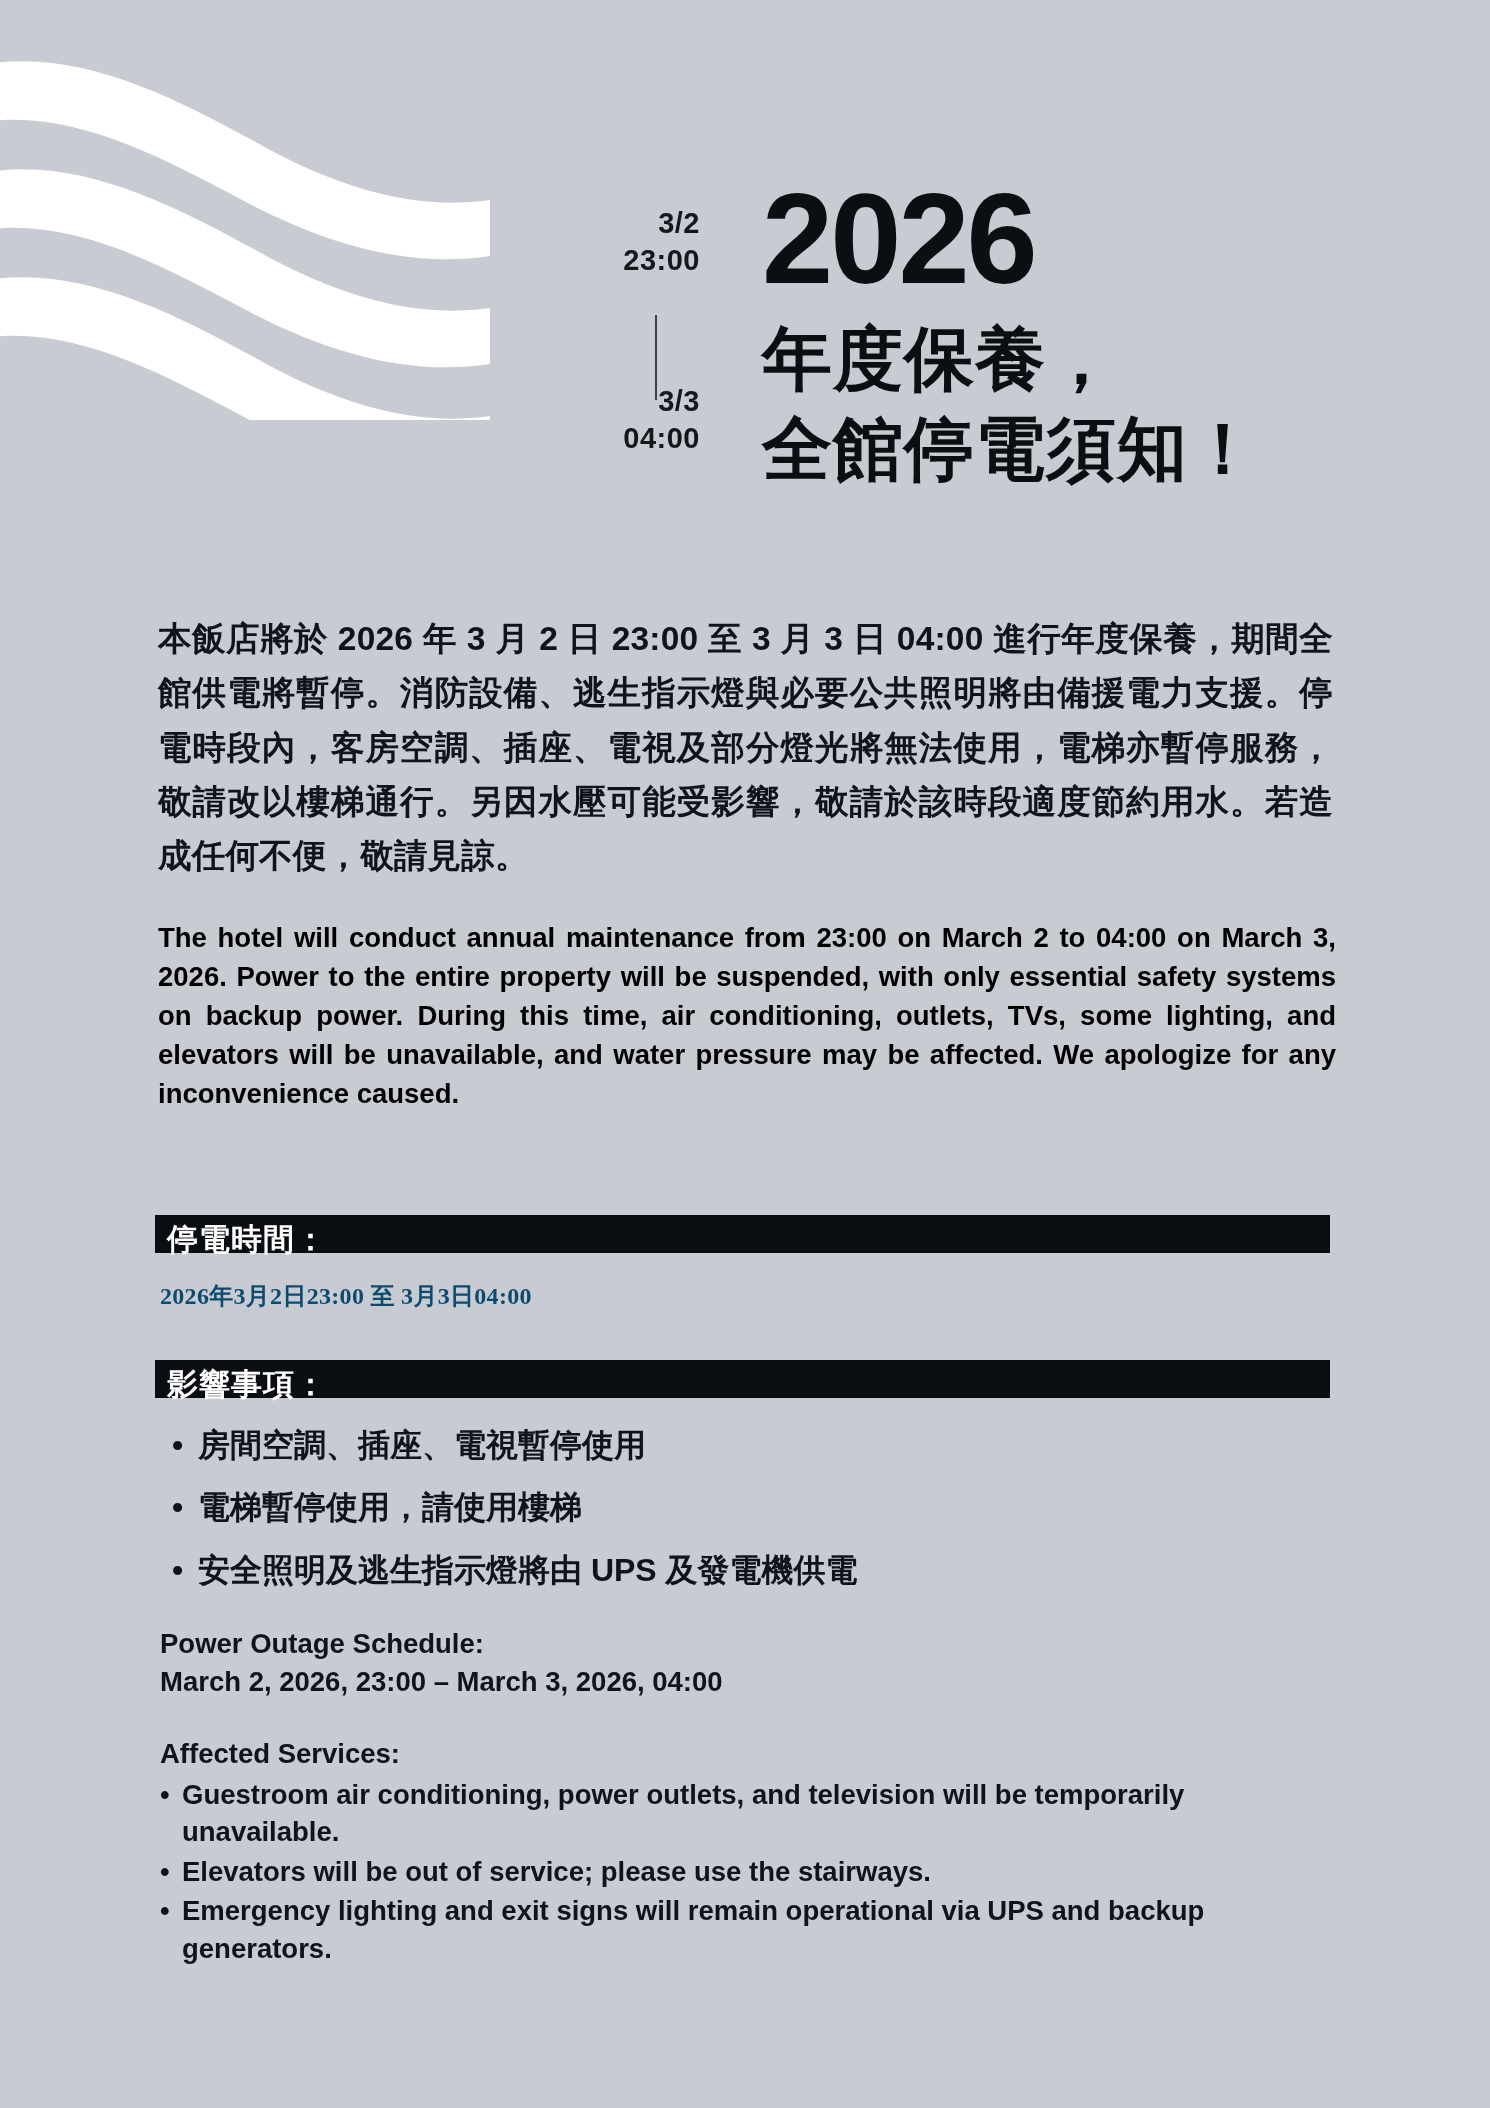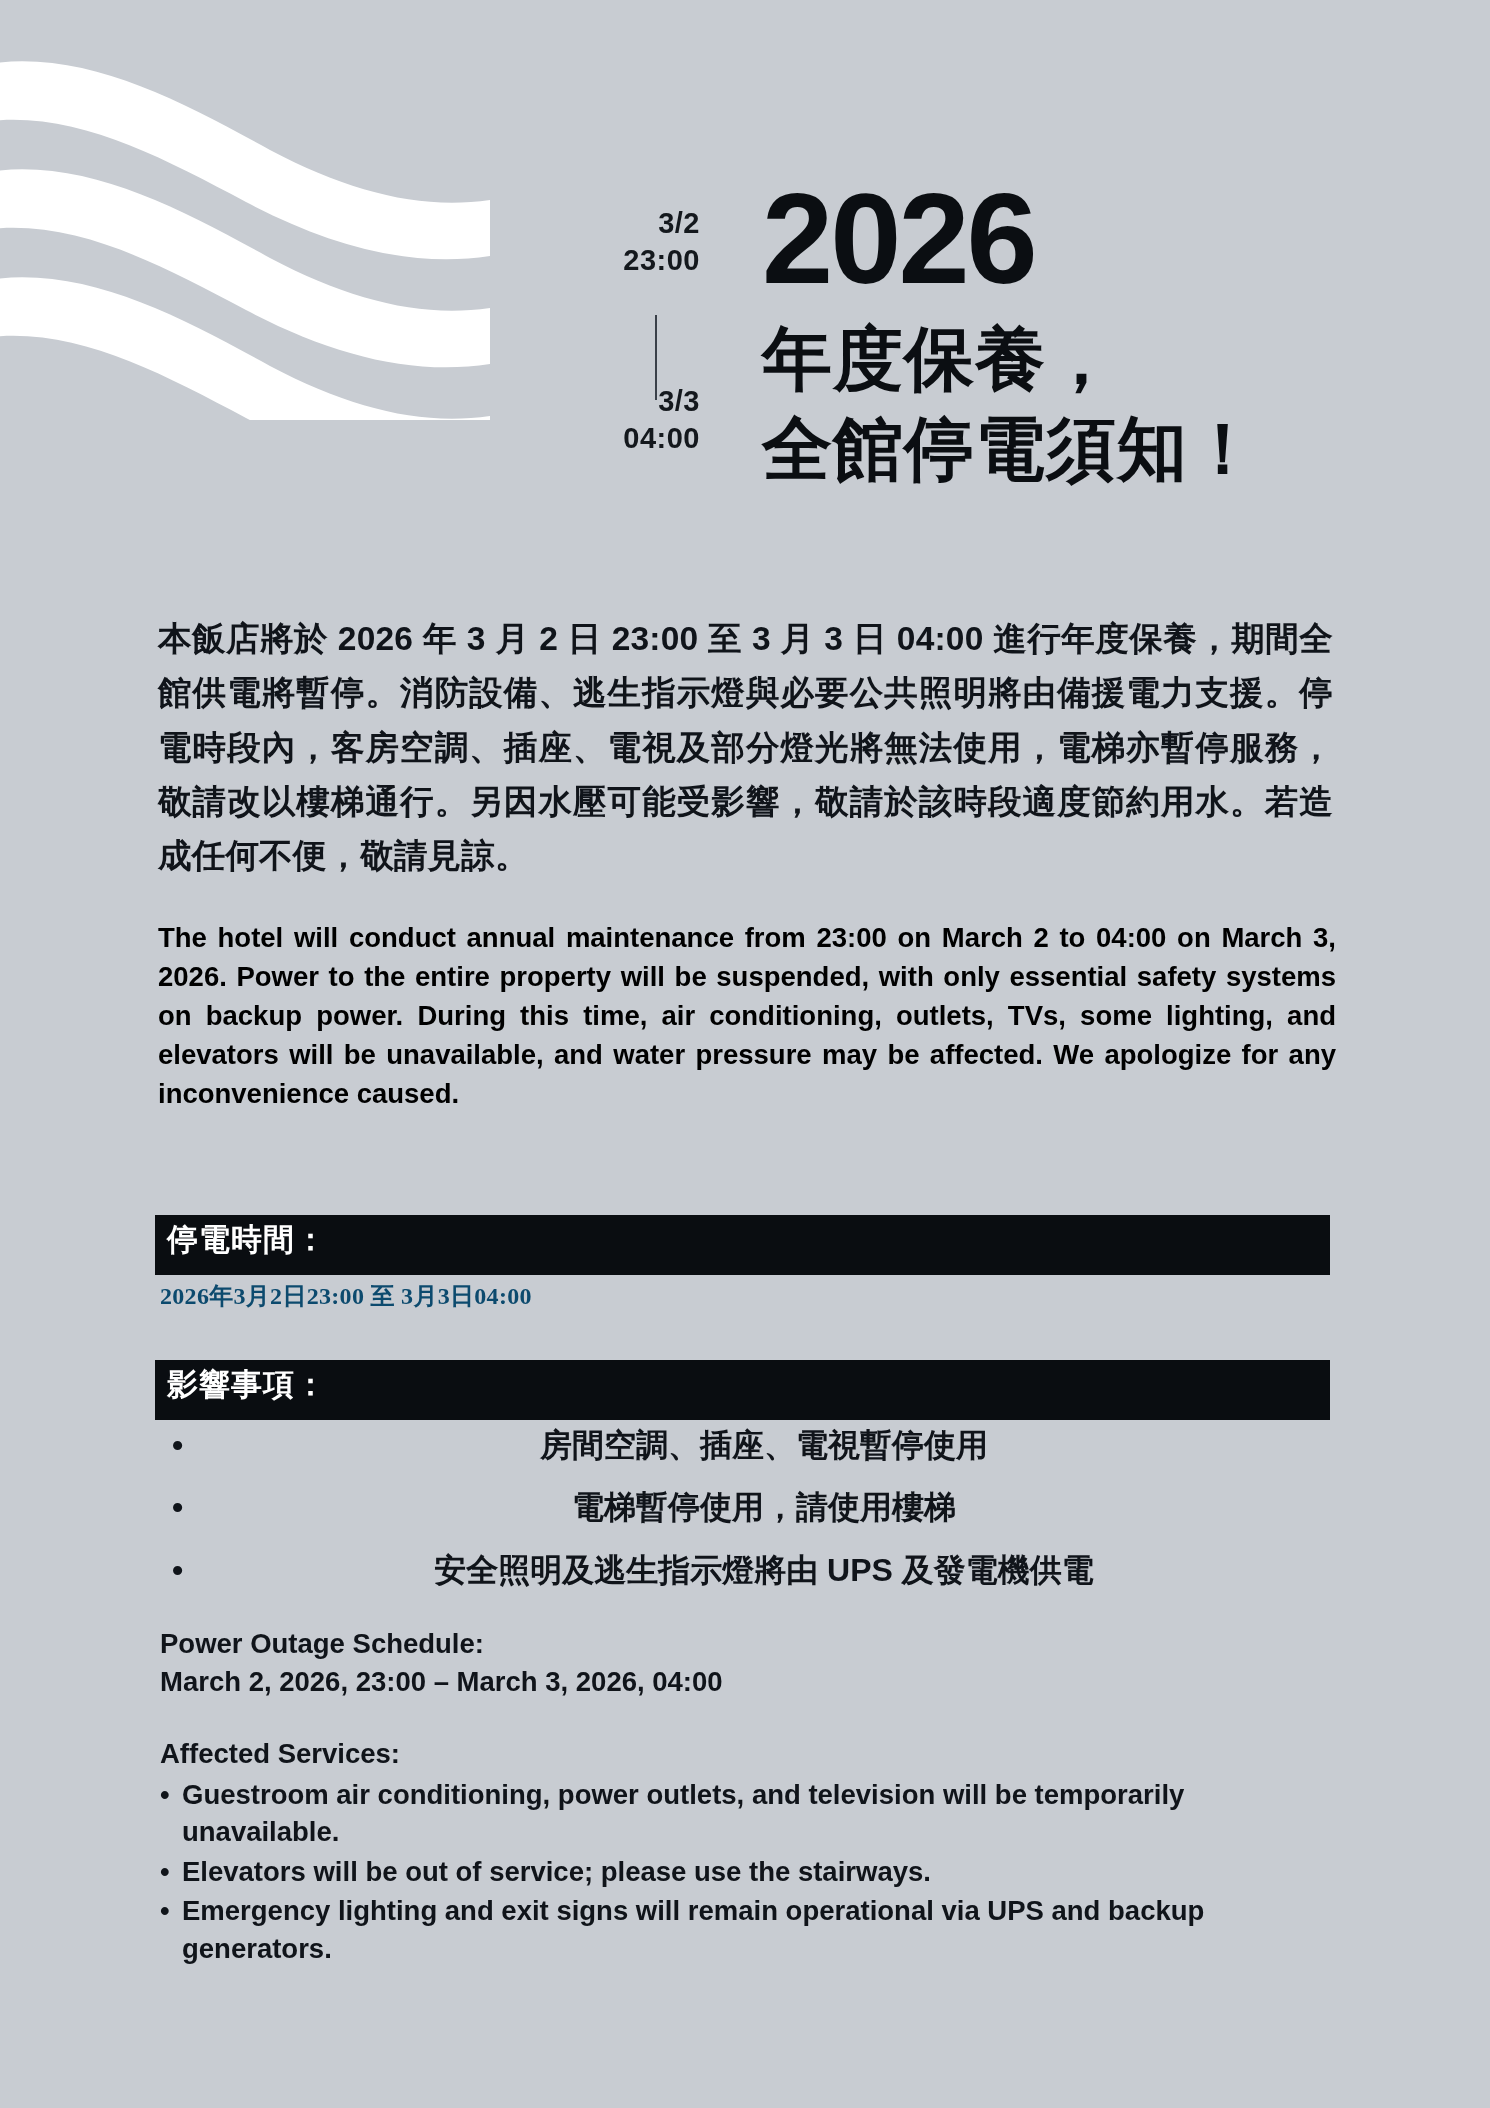--- a/index.html
+++ b/index.html
@@ -115,21 +115,21 @@
     font-weight: 600;
     color: #000000;
     text-align: justify;
   }
 
   
   .bar {
     position: absolute;
     left: 155px;
     width: 1175px;
-    height: 60px;
+    height: 38px;
     background: #0a0d11;
     color: #ffffff;
     font-size: 31px;
     font-weight: 700;
     line-height: 50px;
     padding-left: 12px;
     box-sizing: border-box;
     letter-spacing: 1px;
   }
   .bar-1 { top: 1215px; }
@@ -157,21 +157,20 @@
     font-size: 32px;
     font-weight: 600;
     line-height: 1.0;
     color: #10141a;
   }
   .cn-list li {
     margin: 0 0 22px 0;
     padding-left: 28px;
     position: relative;
     line-height: 1.26;
-    text-align: center;
   }
   .cn-list li::before {
     content: "•";
     position: absolute;
     left: 2px;
     top: 0;
   }
 
   .en-sched-title {
     position: absolute;

